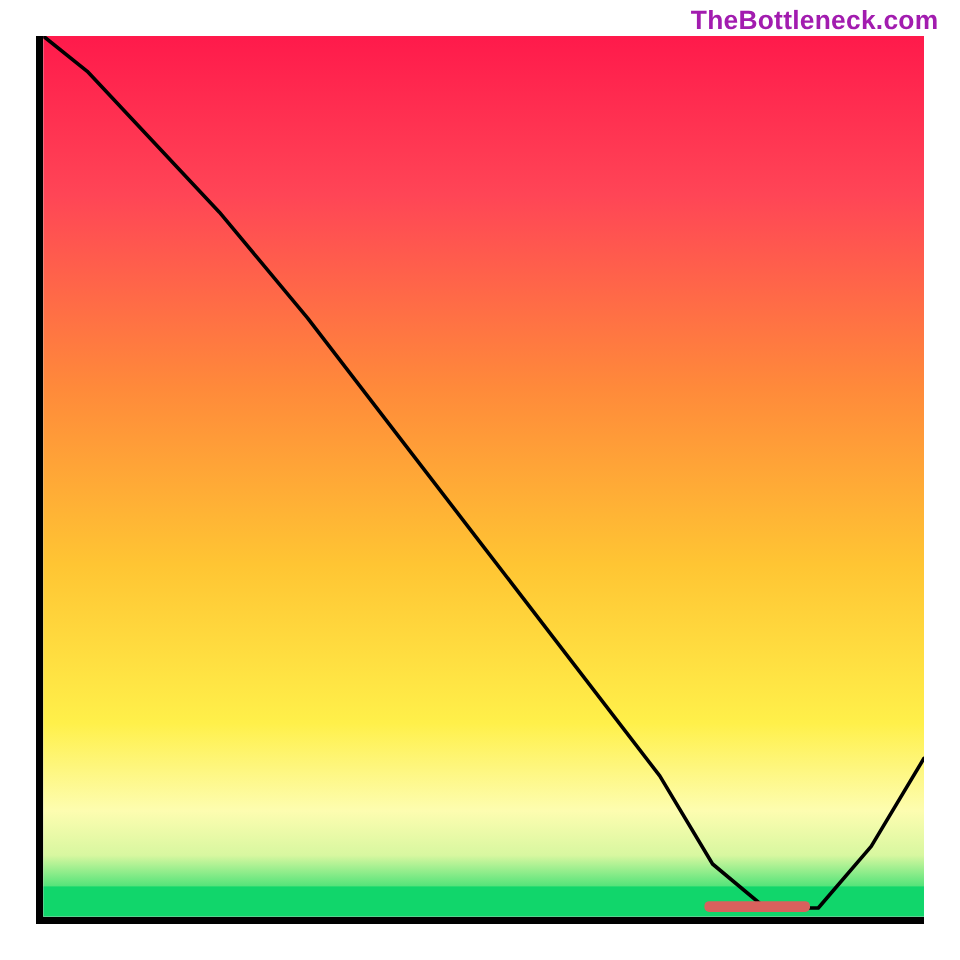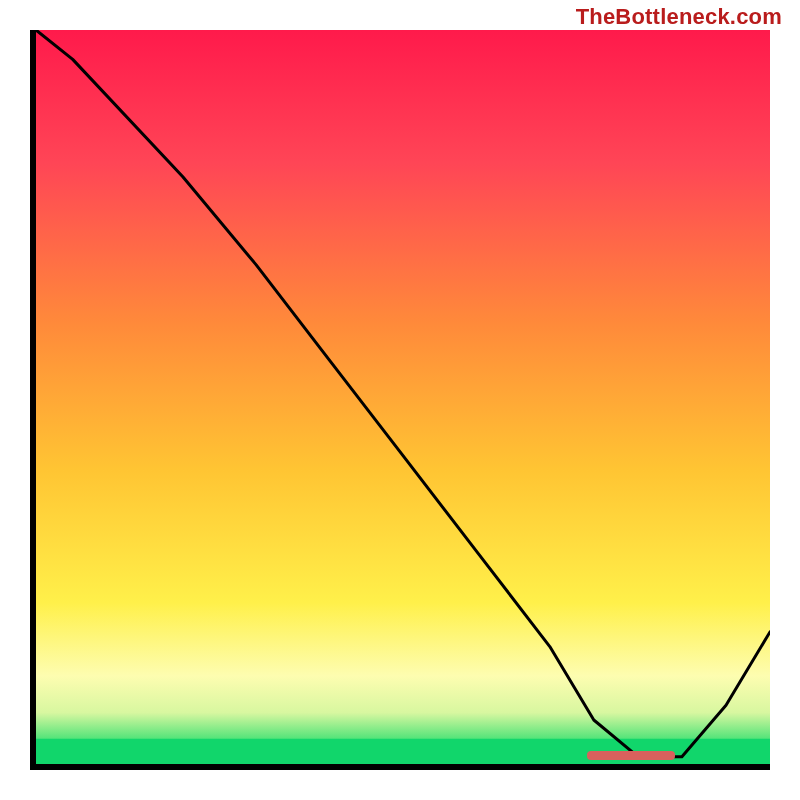--- a/index.html
+++ b/index.html
@@ -15,21 +15,21 @@
     position: relative;
     width: 800px;
     height: 800px;
   }
   .watermark {
     position: absolute;
     top: 4px;
     right: 18px;
     font-size: 22px;
     font-weight: bold;
-    color: #b91c1c;
+    color: #a21caf;
     letter-spacing: 0.2px;
     z-index: 10;
   }
   .plot-frame {
     position: absolute;
     left: 30px;
     top: 30px;
     width: 740px;
     height: 740px;
     border: 6px solid #000;

